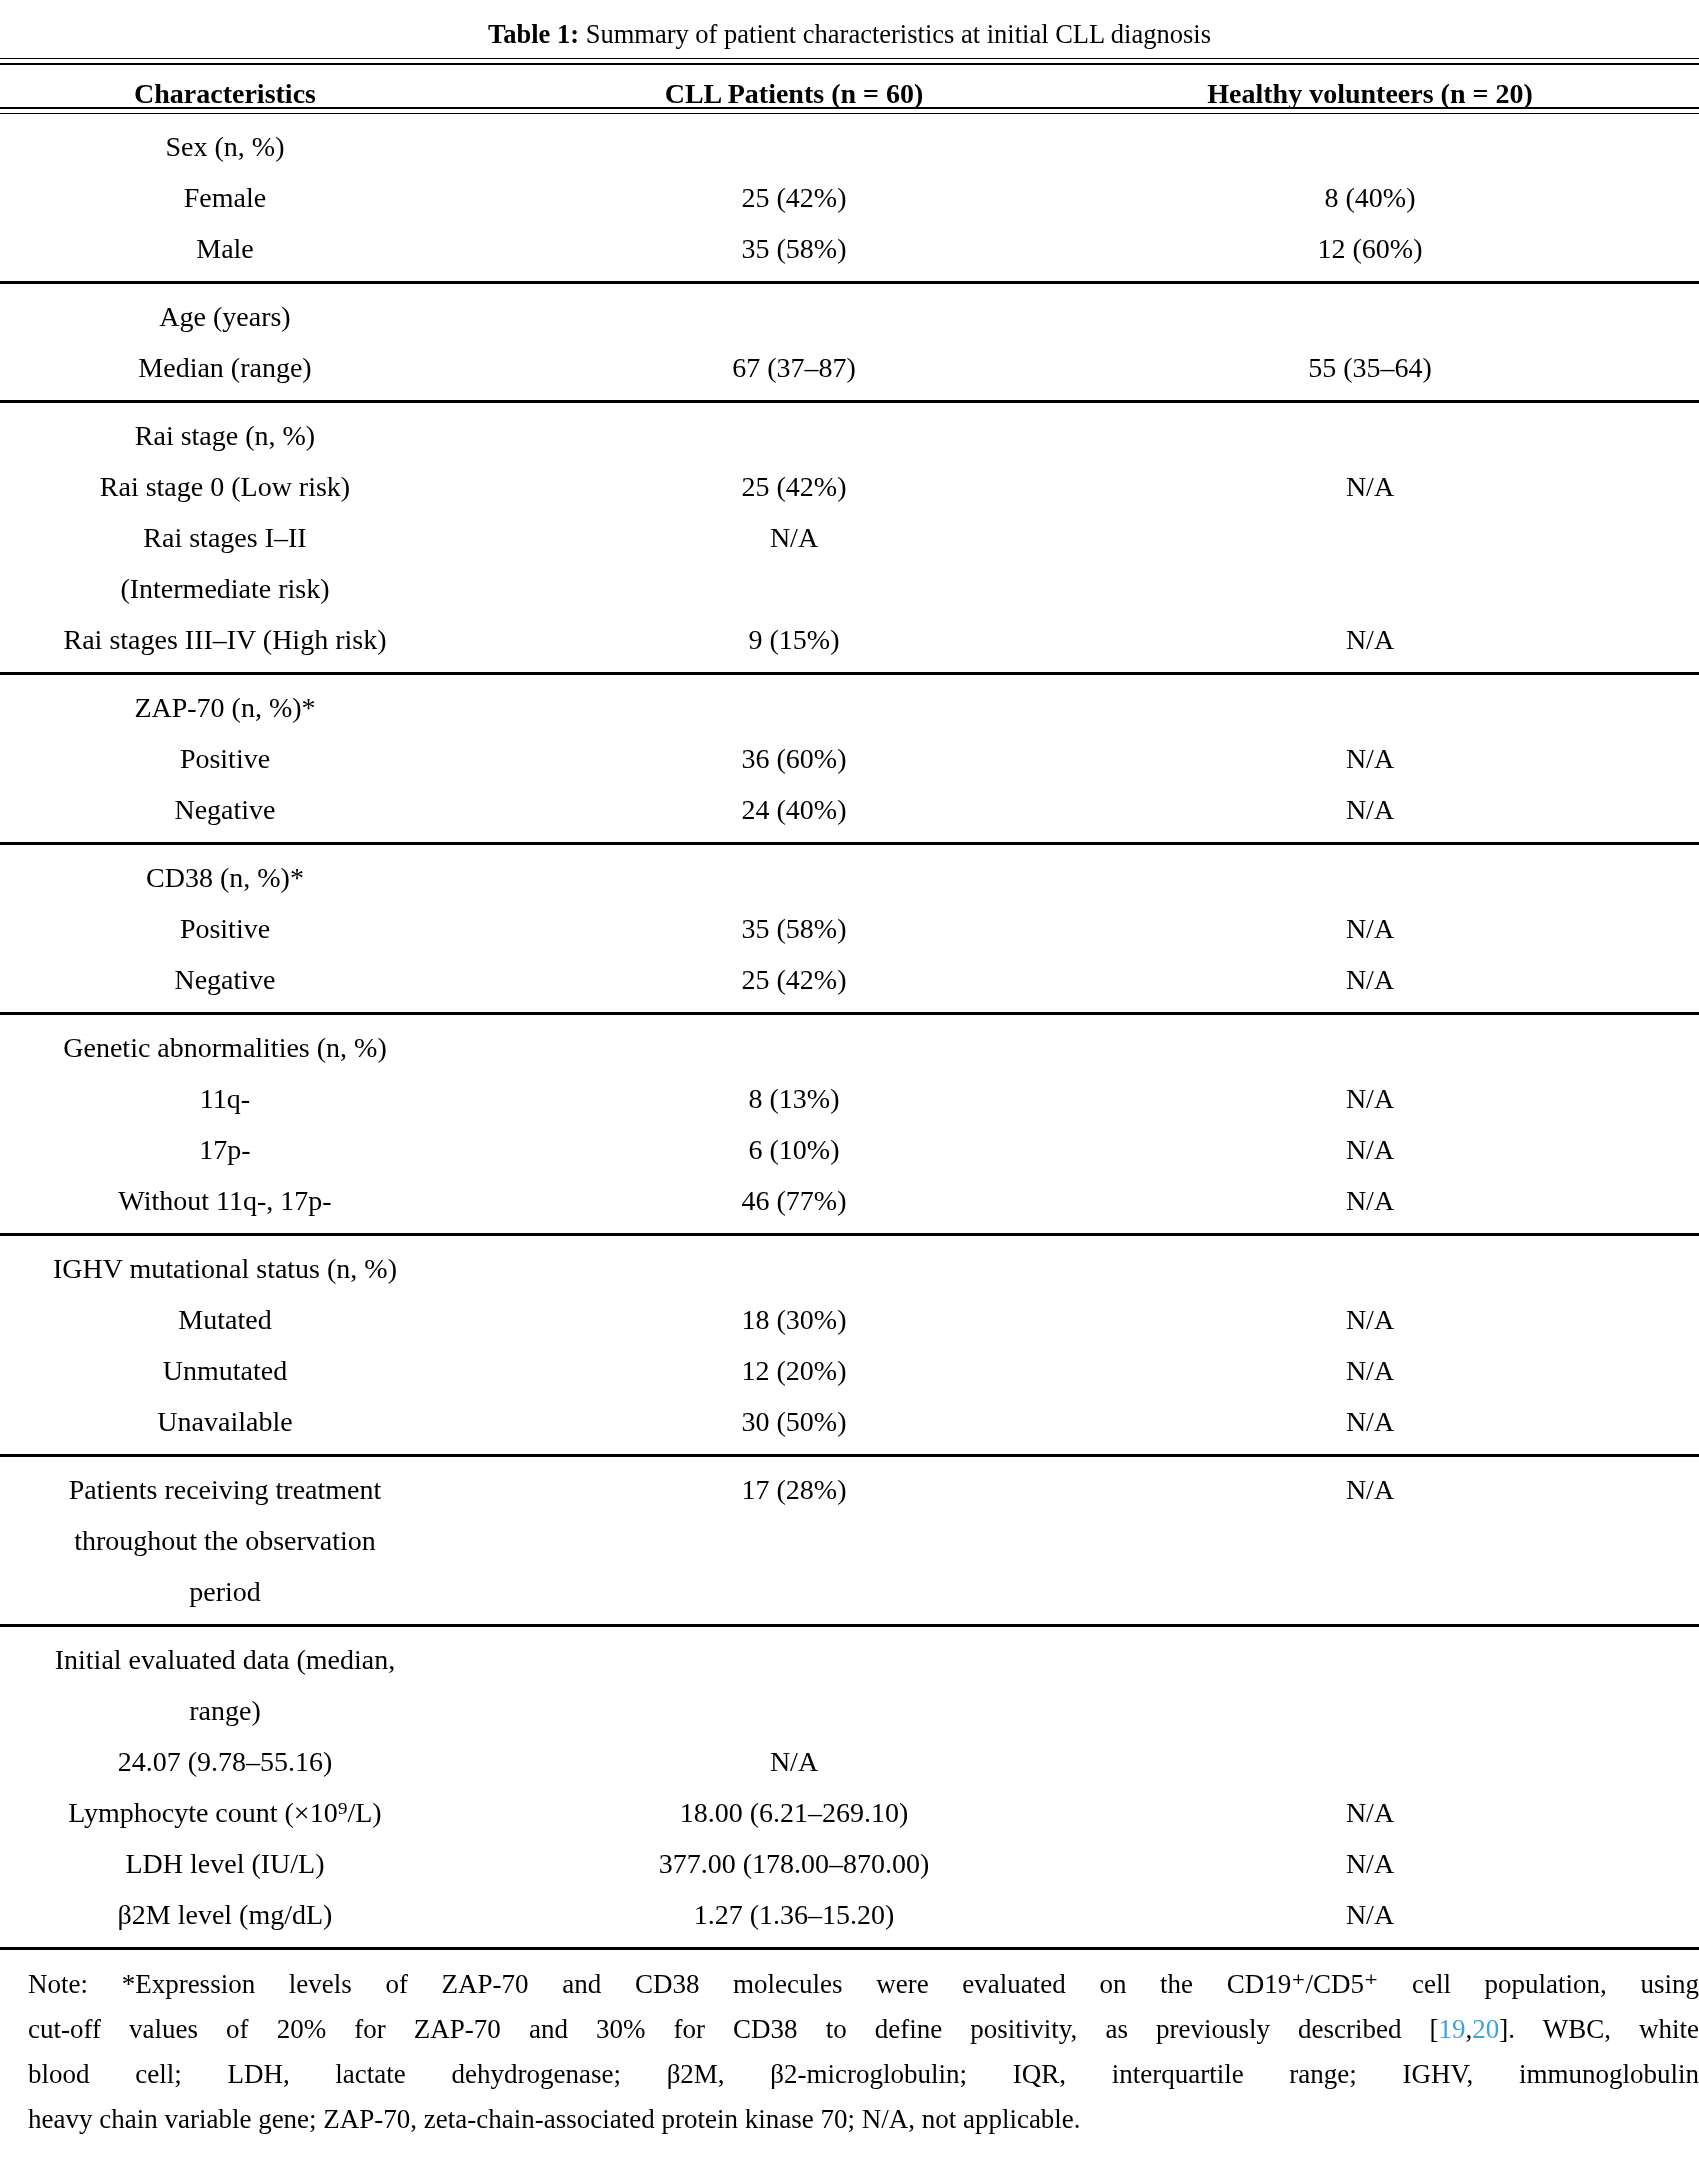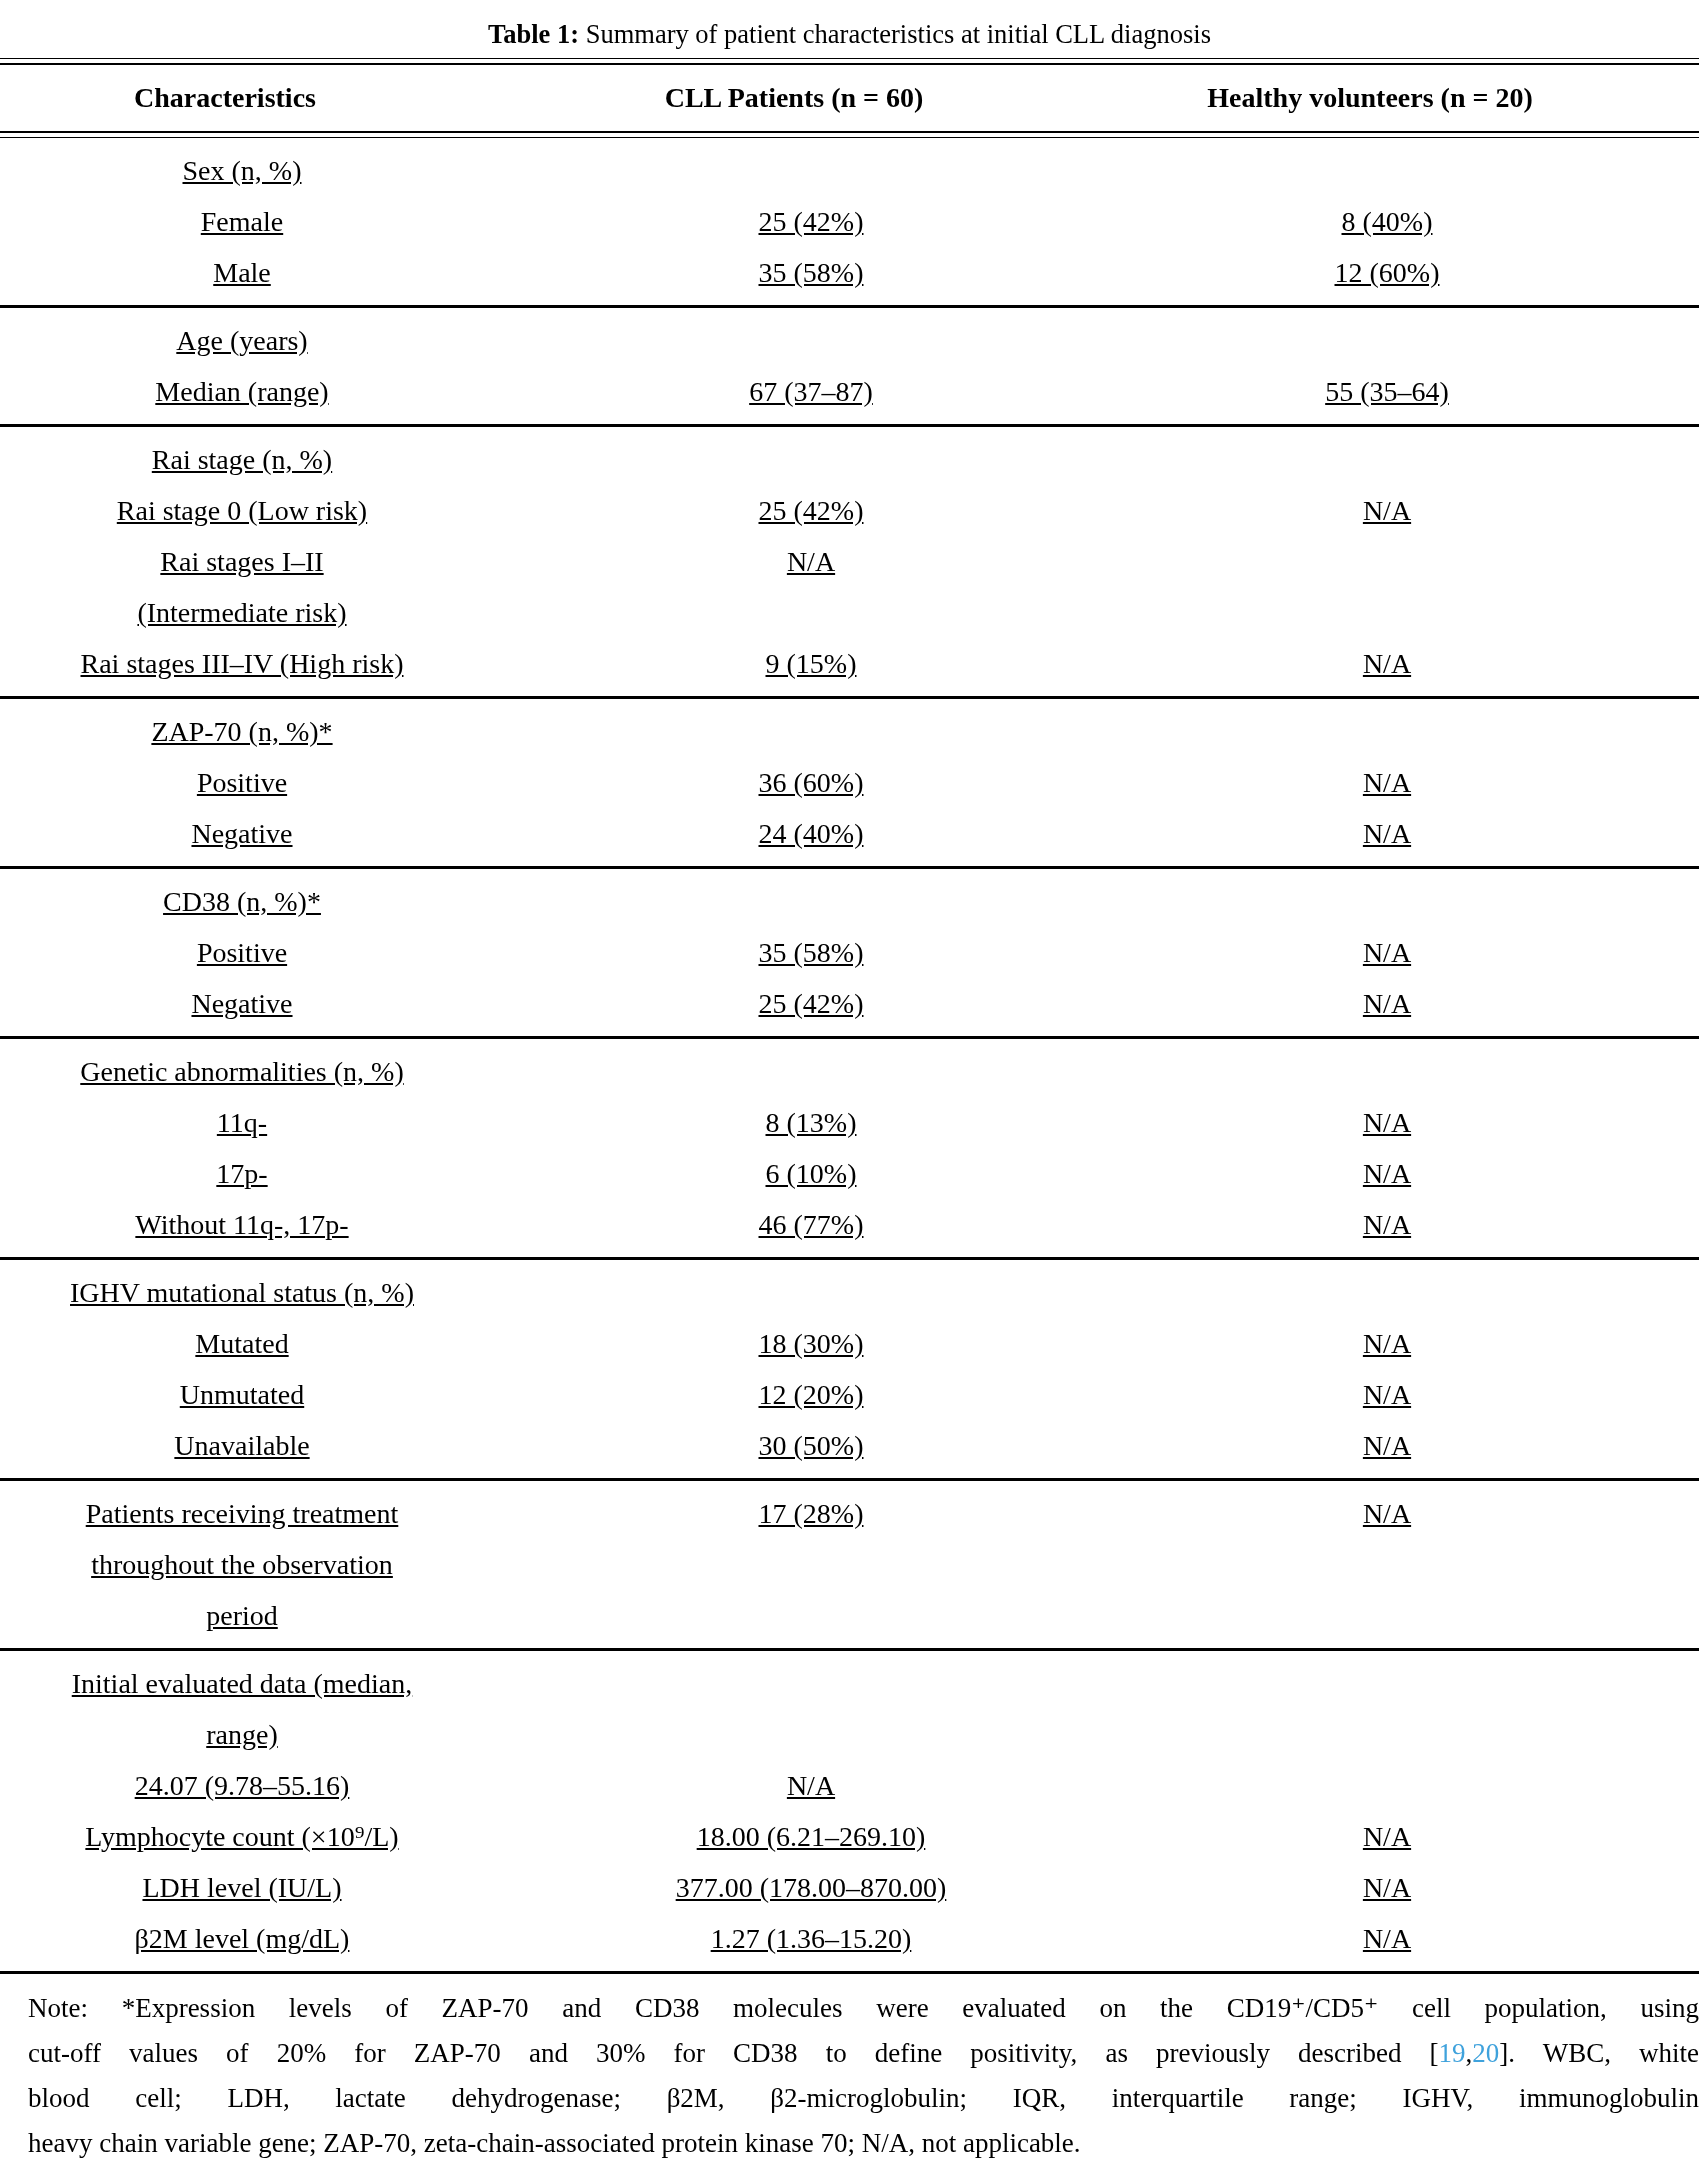--- a/index.html
+++ b/index.html
@@ -34,31 +34,31 @@
   .rule-single {
     height: 0;
     border-top: 3.5px solid #000;
   }
 
   .hdr-row, .row {
     display: grid;
     grid-template-columns: 450px 688px 464px;
   }
   .hdr-row {
-    height: 66px;
+    height: 42px;
     align-items: center;
   }
   .hdr-cell {
     text-align: center;
     font-weight: bold;
     font-size: 28px;
     line-height: 58px;
   }
 
-  .section { padding: 7px 17px; text-decoration: underline; }
+  .section { padding: 7px 0; }
   .row { align-items: start; }
   .cell {
     text-align: center;
     font-size: 28px;
     line-height: 51px;
   }
   .cell.label { white-space: pre-line; }
 
   .note {
     margin-top: 12.4px;

